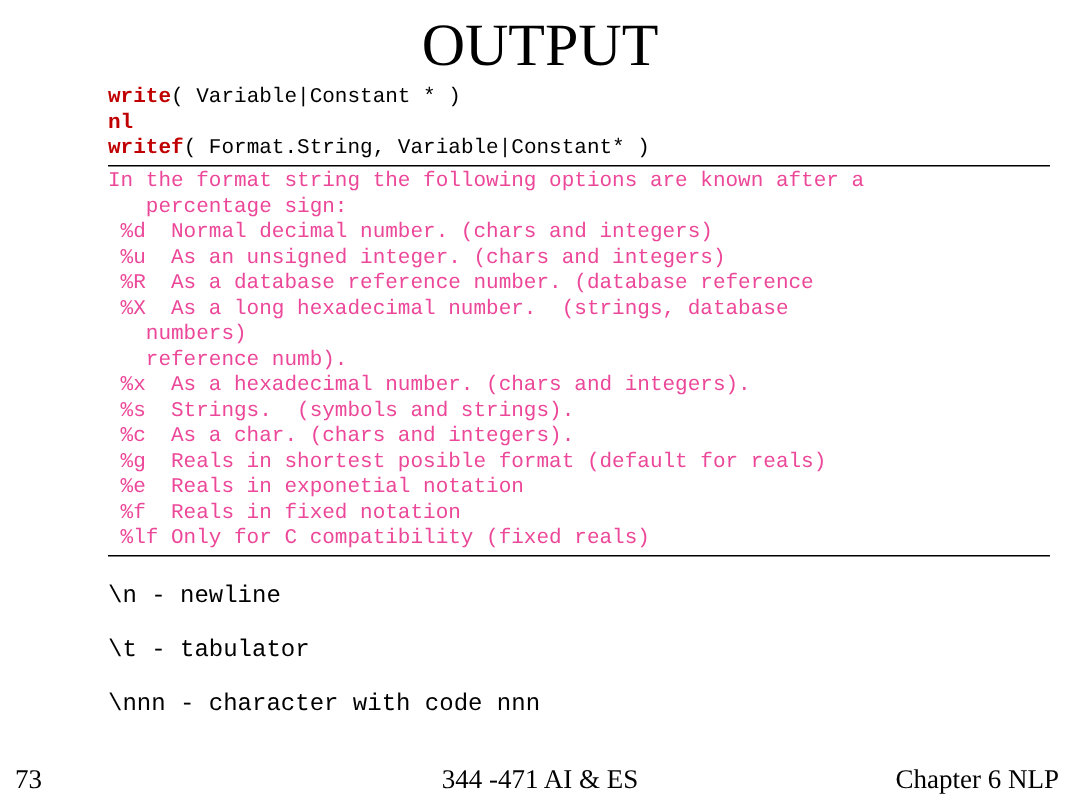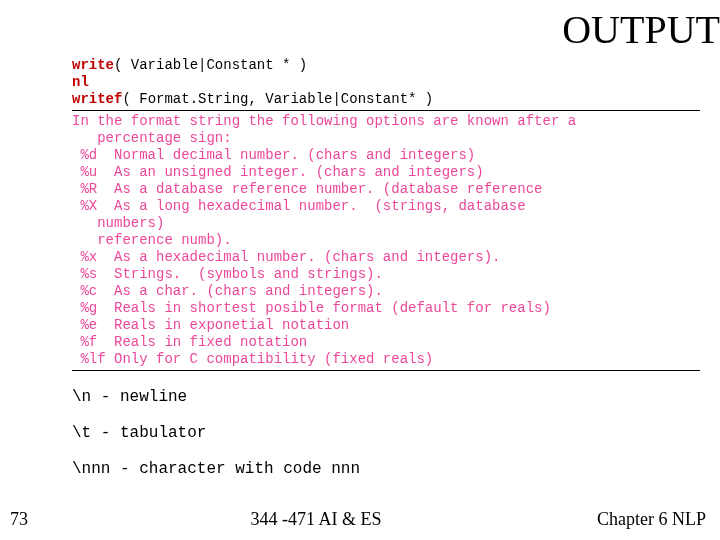--- a/index.html
+++ b/index.html
@@ -7,21 +7,21 @@
     width: 720px;
     height: 540px;
     background: #ffffff;
     font-family: "Courier New", monospace;
     position: relative;
     overflow: hidden;
   }
   .title {
     font-family: "Times New Roman", serif;
     font-size: 40px;
-    text-align: right;
+    text-align: center;
     margin-top: 6px;
     margin-bottom: 4px;
     font-weight: normal;
   }
   .content {
     padding-left: 72px;
     padding-right: 20px;
   }
   .sig-line {
     color: #c00000;
@@ -61,21 +61,21 @@
     font-size: 18px;
   }
   .footer .page {
     position: absolute;
     left: 10px;
     bottom: 0;
   }
   .footer .center {
     position: absolute;
     left: 0;
-    width: 632px;
+    width: 720px;
     text-align: center;
     bottom: 0;
   }
   .footer .right {
     position: absolute;
     right: 14px;
     bottom: 0;
   }
 </style>
 </head>

